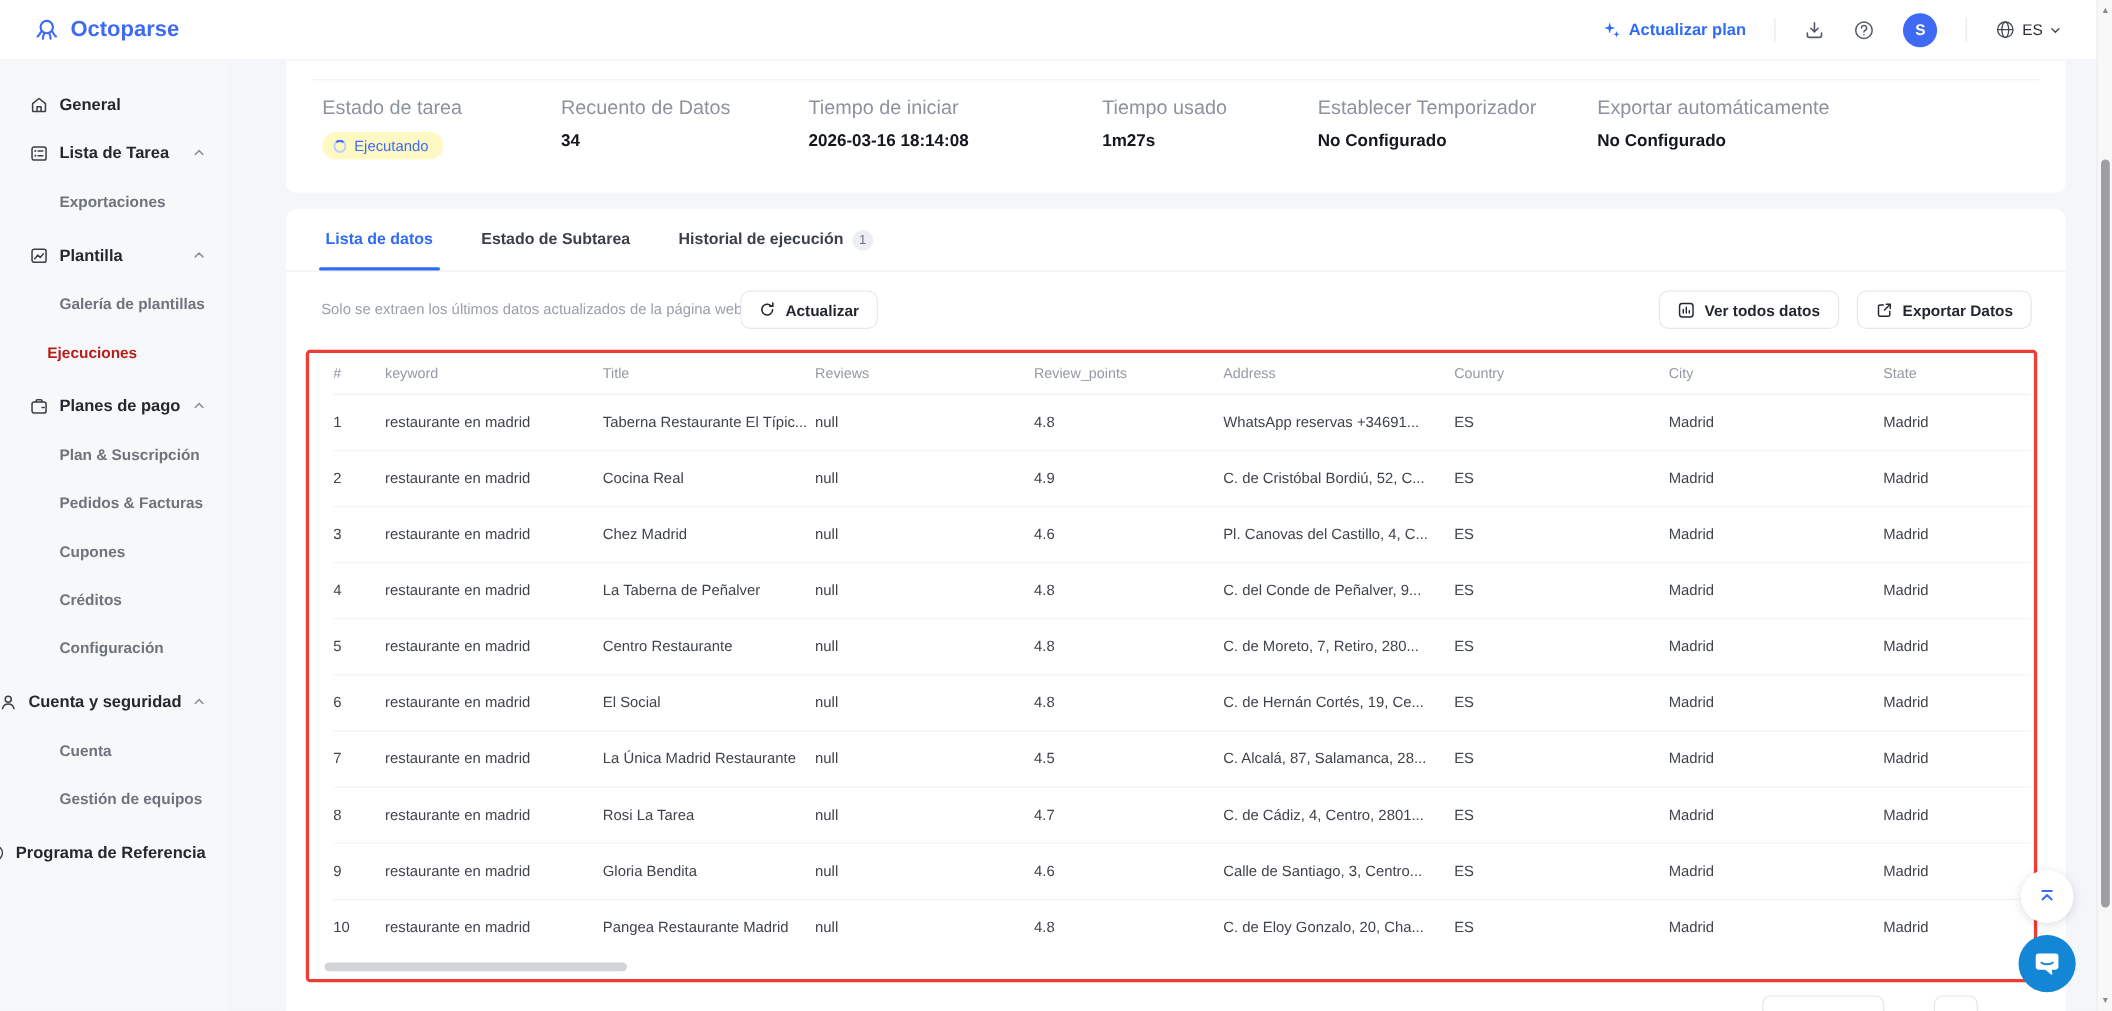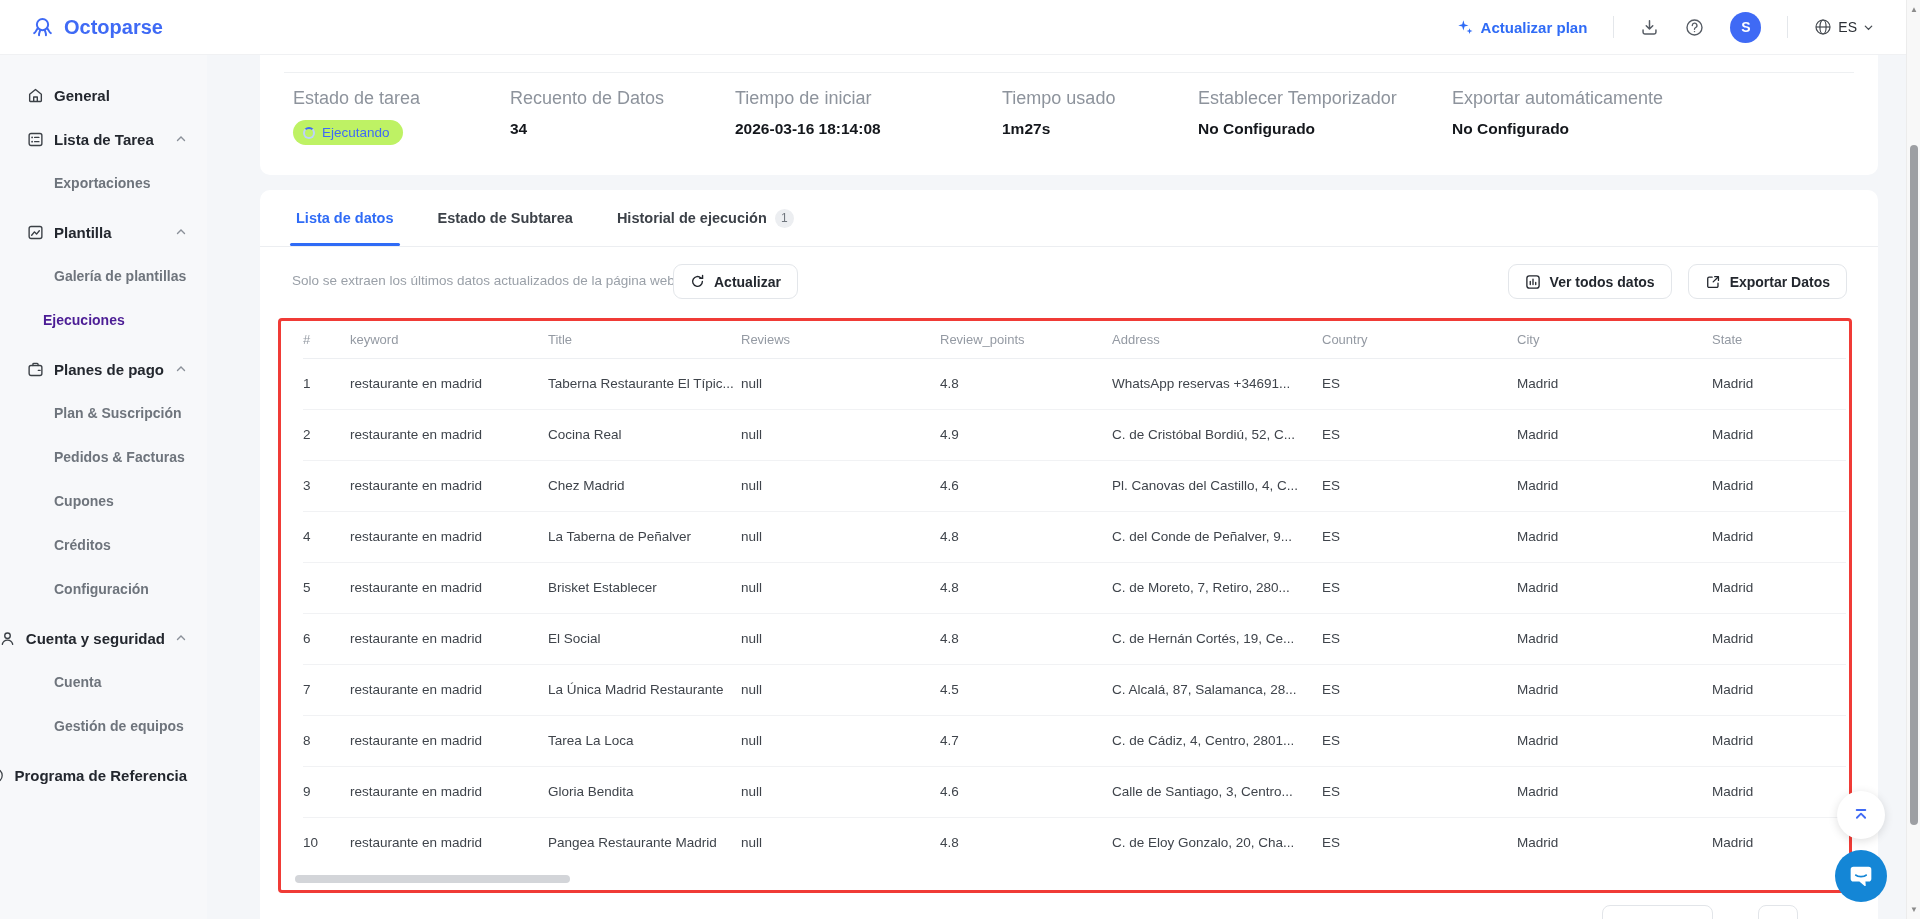--- a/index.html
+++ b/index.html
@@ -19,33 +19,33 @@
   .avatar { width:31px; height:31px; border-radius:50%; background:#3f6af5; color:#fff; display:flex;
     align-items:center; justify-content:center; font-size:14px; font-weight:700; cursor:pointer; }
   .lang { display:flex; align-items:center; gap:6px; color:#2c3036; font-size:14px; cursor:pointer; }
 
   
   .sidebar { position:absolute; top:55px; left:0; width:207px; height:864px; background:#f7f8fa; padding-top:18px; }
   .side-item { display:flex; align-items:center; height:44px; padding:0 20px 0 27px; cursor:pointer; }
   .side-item.section { font-size:15px; font-weight:600; color:#23272e; gap:10px; }
   .side-item.section.spaced { margin-top:5px;justify-content:flex-end; }
   .side-item.sub { font-size:14px; font-weight:600; color:#6e747c; padding-left:54px; }
-  .side-item.sub.active { color:#4c1d95;padding-left:43px; }
+  .side-item.sub.active { color:#b91c1c;padding-left:43px; }
   .side-item .lbl { flex:1; white-space:nowrap; }
   .side-item .chev { display:flex; }
 
   
   .stats-card { position:absolute; left:260px; top:20px; width:1618px; height:155px; background:#fff;
     border-radius:10px; z-index:10; }
   .stats-divider { position:absolute; left:24px; right:24px; top:52px; height:1px; background:#eef0f2; }
   .stats-row { position:absolute; left:33px; top:68px; right:20px; display:flex; }
   .stat { display:flex; flex-direction:column; gap:11px; }
   .stat .slabel { font-size:18px; color:#8d939c; }
   .stat .svalue { font-size:15.5px; font-weight:700; color:#14171c; }
-  .pill { display:inline-flex; align-items:center; gap:7px; background:#bef264; color:#3f6af5;
+  .pill { display:inline-flex; align-items:center; gap:7px; background:#fef9c3; color:#3f6af5;
     border-radius:15px; padding:5px 13px 5px 10px; font-size:13.5px; font-weight:400; width:max-content; }
   .spinner { width:12px; height:12px; border-radius:50%; border:2px solid #bdd2fb; border-top-color:#3f6af5; }
 
   .main-card { position:absolute; left:260px; top:190px; width:1618px; height:740px; background:#fff;
     border-radius:10px 10px 0 0; z-index:10; }
 
   
   .tabs { display:flex; gap:44px; padding-left:36px; height:57px; align-items:center;
     border-bottom:1px solid #eceef1; }
   .tab { position:relative; height:100%; display:flex; align-items:center; gap:8px; font-size:14.5px;
@@ -424,21 +424,21 @@
                 <td>null</td>
                 <td>4.8</td>
                 <td>C. del Conde de Peñalver, 9...</td>
                 <td>ES</td>
                 <td>Madrid</td>
                 <td>Madrid</td>
               </tr>
               <tr>
                 <td>5</td>
                 <td>restaurante en madrid</td>
-                <td>Brisket Establecer</td>
+                <td>Centro Restaurante</td>
                 <td>null</td>
                 <td>4.8</td>
                 <td>C. de Moreto, 7, Retiro, 280...</td>
                 <td>ES</td>
                 <td>Madrid</td>
                 <td>Madrid</td>
               </tr>
               <tr>
                 <td>6</td>
                 <td>restaurante en madrid</td>
@@ -457,21 +457,21 @@
                 <td>null</td>
                 <td>4.5</td>
                 <td>C. Alcalá, 87, Salamanca, 28...</td>
                 <td>ES</td>
                 <td>Madrid</td>
                 <td>Madrid</td>
               </tr>
               <tr>
                 <td>8</td>
                 <td>restaurante en madrid</td>
-                <td>Tarea La Loca</td>
+                <td>Rosi La Tarea</td>
                 <td>null</td>
                 <td>4.7</td>
                 <td>C. de Cádiz, 4, Centro, 2801...</td>
                 <td>ES</td>
                 <td>Madrid</td>
                 <td>Madrid</td>
               </tr>
               <tr>
                 <td>9</td>
                 <td>restaurante en madrid</td>

